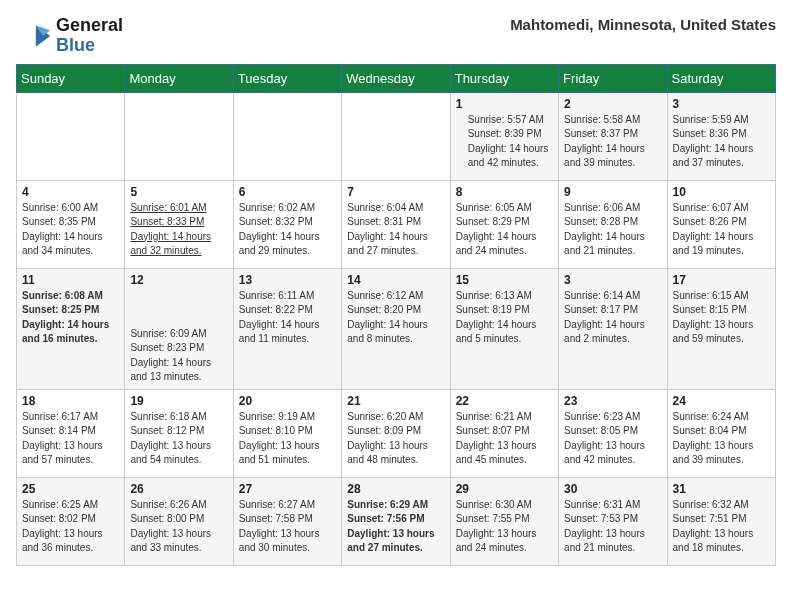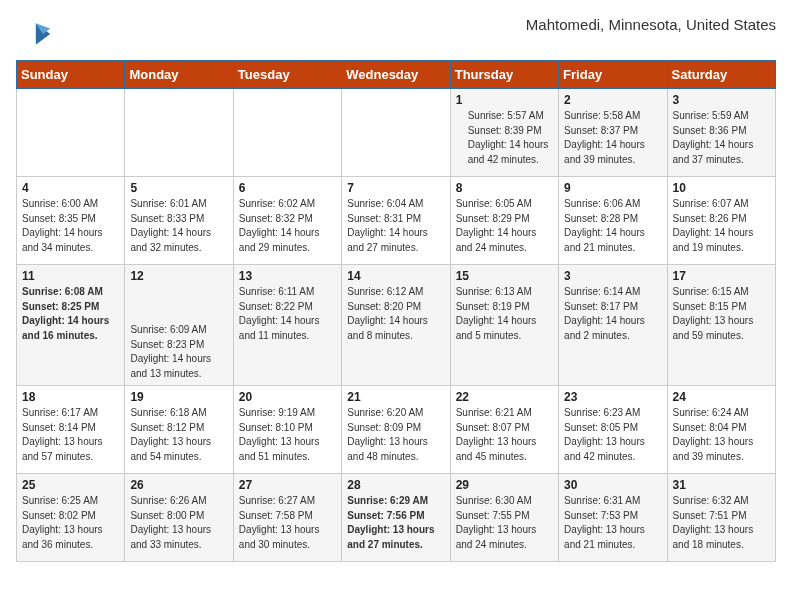--- a/index.html
+++ b/index.html
@@ -36,32 +36,32 @@
       text-align: right;
     }
     .month-year {
       font-size: 36px;
       font-weight: bold;
       color: #1a1a1a;
     }
     .location {
       font-size: 15px;
       color: #333;
-      font-weight: normal;
+      font-weight: bold;
     }
     table {
       width: 100%;
       border-collapse: collapse;
       table-layout: fixed;
     }
     thead th {
-      background-color: #c2410c;
+      background-color: #15803d;
       color: #fff;
       font-size: 13px;
-      font-weight: bold;
+      font-weight: normal;
       padding: 6px 4px;
       text-align: left;
       border: 1px solid #2e6da4;
     }
     tbody td {
       vertical-align: top;
       border: 1px solid #ccc;
       padding: 4px 5px;
       font-size: 10.5px;
       color: #222;
@@ -85,20 +85,24 @@
   </style>
 </head>
 <body>
 
 <div class="header">
   <div class="logo">
     <svg class="logo-icon" viewBox="0 0 40 40">
       <polygon points="22,8 38,20 22,32" fill="#2e6da4"></polygon>
       <polygon points="22,8 38,14 30,20" fill="#5ba3d9"></polygon>
     </svg>
+    <div class="logo-text">
+      <div><span>General</span></div>
+      <div><span class="blue">Blue</span></div>
+    </div>
   </div>
   <div class="title-block">
     <div class="location">Mahtomedi, Minnesota, United States</div>
   </div>
 </div>
 
 <table>
   <thead>
     <tr>
     <th>Sunday</th>
@@ -141,21 +145,21 @@
       <tr>
         <td>
           <div class="day-num">4</div>
           <div class="cell-info" style="white-space: pre-line;">Sunrise: 6:00 AM
 Sunset: 8:35 PM
 Daylight: 14 hours
 and 34 minutes.</div>
         </td>
         <td>
           <div class="day-num">5</div>
-          <div class="cell-info" style="white-space: pre-line;">Sunrise: 6:01 AM
+          <div class="cell-info" style="white-space: pre-line; text-decoration: underline;">Sunrise: 6:01 AM
 Sunset: 8:33 PM
 Daylight: 14 hours
 and 32 minutes.</div>
         </td>
         <td>
           <div class="day-num">6</div>
           <div class="cell-info" style="white-space: pre-line;">Sunrise: 6:02 AM
 Sunset: 8:32 PM
 Daylight: 14 hours
 and 29 minutes.</div>

